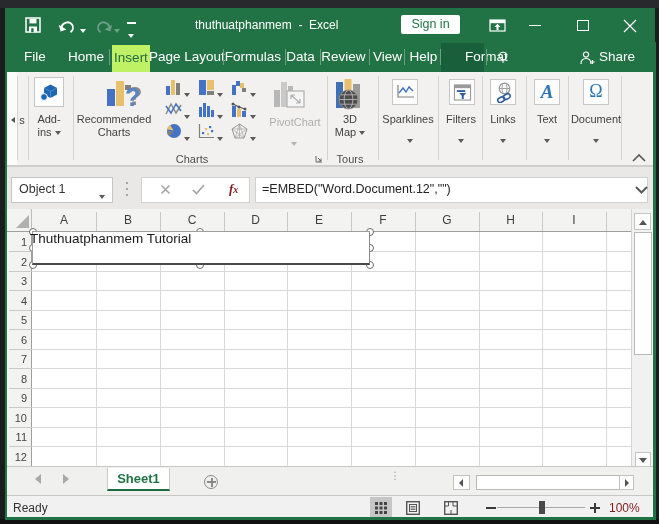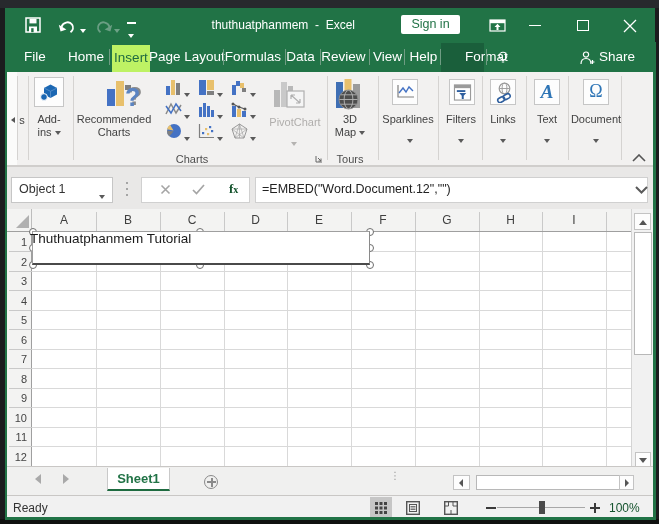--- a/index.html
+++ b/index.html
@@ -56,21 +56,21 @@
 
   <svg class="abs" style="left:89px;top:11px" width="19" height="15" viewBox="0 0 19 15">
     <path d="M15.5 8 C14.3 3.5 8 1.5 5 5.5 C3.2 8.2 4 11.5 6.5 13.3" fill="none" stroke="#6b9e84" stroke-width="1.9"></path>
     <path d="M18.2 5.8 L16.4 12.6 L10.6 10.4 Z" fill="#6b9e84"></path>
   </svg>
   <span class="abs" style="left:109px;top:13px"><span class="dda" style="border-top-color:#6ea287"></span></span>
 
   <div class="abs" style="left:122px;top:14px;width:9px;height:1.7px;background:#fff"></div>
   <span class="abs" style="left:123px;top:18px"><span class="dda" style="border-top-color:#fff"></span></span>
 
-  <div class="abs" style="left:190px;top:0;width:160px;height:34px;text-align:right;line-height:34px;color:#fff;font-size:12px;white-space:nowrap">thuthuatphanmem &nbsp;-&nbsp; Excel</div>
+  <div class="abs" style="left:190px;top:0;width:160px;height:34px;text-align:left;line-height:34px;color:#fff;font-size:12px;white-space:nowrap">thuthuatphanmem &nbsp;-&nbsp; Excel</div>
 
   <div class="abs" style="left:396px;top:7px;width:59px;height:19px;background:#fff;border-radius:2px;color:#217346;text-align:center;line-height:19px;font-size:12.5px">Sign in</div>
 
   <svg class="abs" style="left:484px;top:11px" width="17" height="13" viewBox="0 0 17 13">
     <rect x="1" y="1" width="15" height="11" fill="none" stroke="#fff" stroke-width="1.2"></rect>
     <rect x="1" y="1" width="15" height="3.2" fill="#fff"></rect>
     <path d="M8.5 4.8 L11.5 8 L9.5 8 L9.5 11 L7.5 11 L7.5 8 L5.5 8 Z" fill="#fff"></path>
   </svg>
 
   <div class="abs" style="left:524px;top:16.5px;width:12px;height:1.5px;background:#fff"></div>
@@ -299,21 +299,21 @@
   <div class="abs" style="left:12px;top:15px;font-size:12.5px;color:#333">Object 1</div>
   <span class="abs" style="left:92px;top:20px"><span class="dda"></span></span>
   <div class="abs" style="left:119px;top:15px;width:2px;height:2px;background:#a5a5a5;box-shadow:0 6px 0 #a5a5a5, 0 12px 0 #a5a5a5"></div>
   <div class="abs" style="left:134px;top:10px;width:109px;height:26px;background:#fff;border:1px solid #d0d0d0"></div>
   <svg class="abs" style="left:153px;top:17px" width="11" height="11" viewBox="0 0 11 11">
       <path d="M1.5 1.5 L9.5 9.5 M9.5 1.5 L1.5 9.5" stroke="#a5a5a5" stroke-width="1.6"></path>
     </svg>
   <svg class="abs" style="left:185px;top:17px" width="13" height="11" viewBox="0 0 13 11">
       <path d="M1 6 L4.5 9.5 L12 1" fill="none" stroke="#a5a5a5" stroke-width="1.7"></path>
     </svg>
-  <div class="abs" style="left:222px;top:14px;font-size:13px;color:#14532d;font-family:'Liberation Serif',serif;font-weight:bold">f<span style="font-size:10px">x</span></div>
+  <div class="abs" style="left:222px;top:14px;font-size:13px;font-style:italic;color:#7f1d1d;font-family:'Liberation Serif',serif;font-weight:bold">f<span style="font-size:10px">x</span></div>
   <div class="abs" style="left:248px;top:10px;width:392.5px;height:26px;background:#fff;border:1px solid #d0d0d0"></div>
   <div class="abs" style="left:255px;top:15px;font-size:12.5px;color:#222">=EMBED("Word.Document.12","")</div>
   <svg class="abs" style="left:628px;top:19px" width="13" height="8" viewBox="0 0 13 8">
       <path d="M1 1 L6.5 6.5 L12 1" fill="none" stroke="#5a5a5a" stroke-width="2"></path>
     </svg>
 </div>
 
 <div class="abs" id="sheet">
 
   <div class="abs" style="left:0;top:0;width:646px;height:22.5px;background:#f3f3f2;border-bottom:1px solid #9f9f9f"></div>
@@ -461,18 +461,18 @@
   <svg class="abs" style="left:437px;top:5px" width="14" height="14" viewBox="0 0 14 14">
     <rect x="0.7" y="0.7" width="12.6" height="12.6" fill="none" stroke="#555" stroke-width="1.4"></rect>
     <path d="M4.5 1 L4.5 5 L1 5 M9 1 L9 5 L13 5 M7 9 L7 13" stroke="#555" stroke-width="1" fill="none"></path>
   </svg>
 
   <div class="abs" style="left:479px;top:10.5px;width:10px;height:2px;background:#3a3a3a"></div>
   <div class="abs" style="left:490px;top:11px;width:88px;height:1px;background:#a8a8a8"></div>
   <div class="abs" style="left:532px;top:5px;width:6px;height:13px;background:#4a4a4a"></div>
   <div class="abs" style="left:583px;top:10.5px;width:10px;height:2px;background:#3a3a3a"></div>
   <div class="abs" style="left:583px;top:6.5px;width:2px;height:10px;background:#3a3a3a;margin-left:4px"></div>
-  <div class="abs" style="left:602px;top:5px;font-size:12px;color:#14532d">100%</div>
+  <div class="abs" style="left:602px;top:5px;font-size:12px;color:#7f1d1d">100%</div>
 </div>
 
 <div class="abs" id="frameL"></div>
 <div class="abs" id="frameR"></div>
 <div class="abs" id="frameB"></div>
 
 </body></html>

